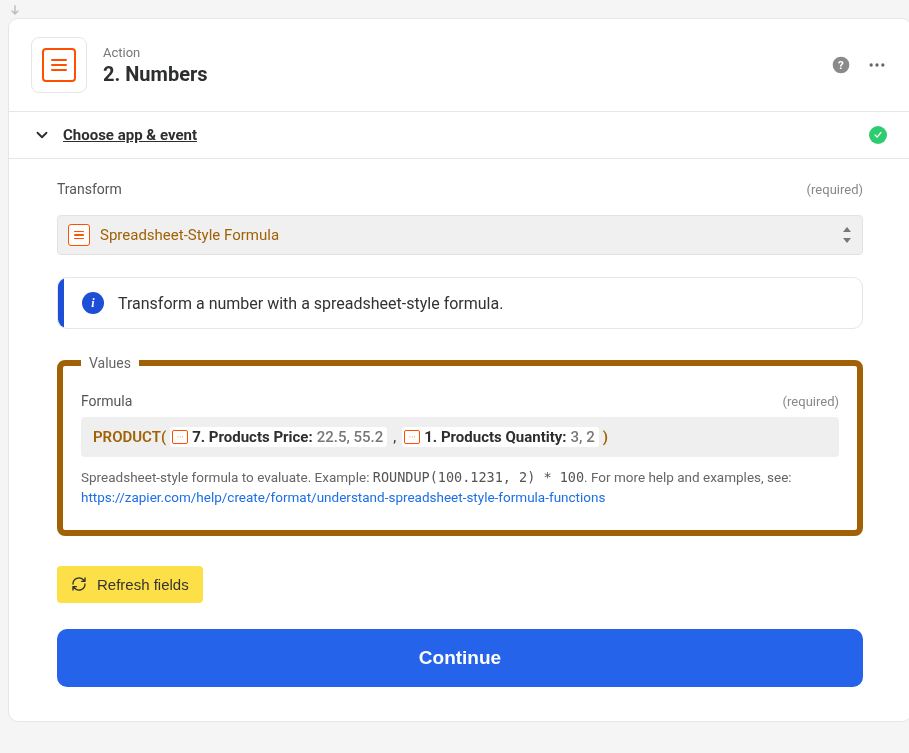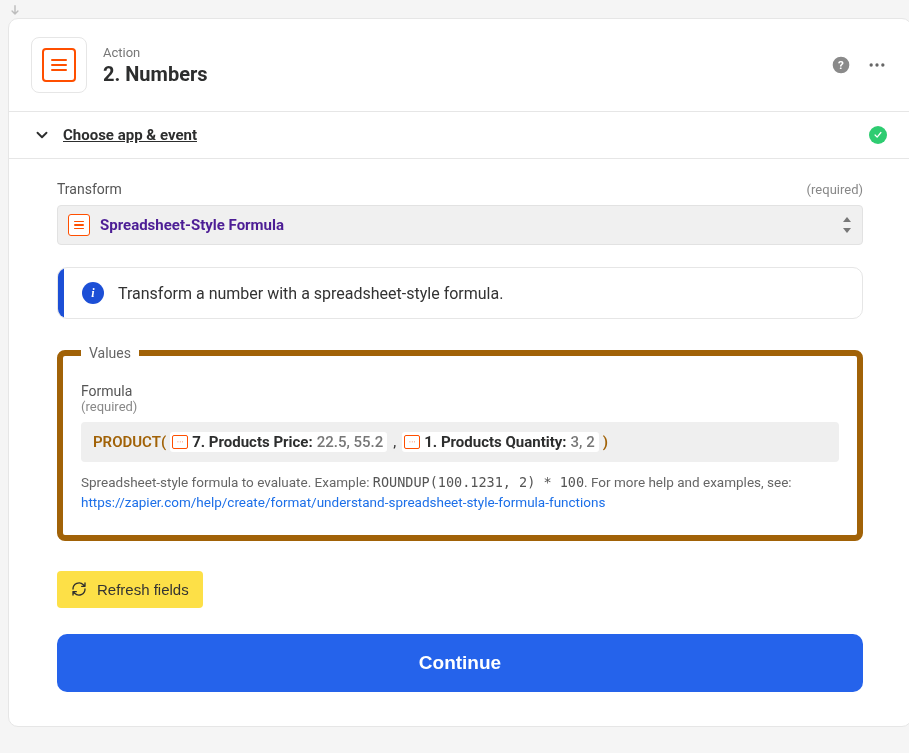--- a/index.html
+++ b/index.html
@@ -64,39 +64,39 @@
   }
   .collapse-row .label { font-weight: 700; font-size: 15px; flex: 1; text-decoration: underline; }
   .chevron { width: 18px; display:inline-flex; }
   .check-badge {
     width: 18px; height: 18px; border-radius: 50%; background: #2ecc71;
     display:inline-flex; align-items:center; justify-content:center; color:#fff; font-size: 11px;
   }
   
   .card-body { padding: 22px 48px 34px 48px; }
   .section-title { font-size: 20px; font-weight: 700; margin-bottom: 18px; }
-  .field-row { display:flex; justify-content: space-between; align-items: baseline; margin-bottom: 8px; }
+  .field-row { display:flex; justify-content: space-between; align-items: baseline; margin-bottom: 18px; }
   .field-label { color: #555; font-size: 14px; }
   .field-required { color: #888; font-size: 13px; }
   .select-box {
     background: #f0f0f0;
     border: 1px solid #e2e2e2;
     border-radius: 4px;
     display:flex; align-items:center;
     padding: 8px 10px;
     gap: 10px;
     cursor: pointer;
   }
   .select-box .mini-icon {
     width: 22px; height: 22px; border:1.5px solid #ff4f00; border-radius:3px;
     display:flex; align-items:center; justify-content:center; flex-direction:column; gap:2px;
     background:#fff;
   }
   .mini-wave { width:10px; height:1.5px; background:#ff4f00; border-radius:1px;}
-  .select-text { flex:1; font-size: 15px; color:#4c1d95;font-weight:bold; }
+  .select-text { flex:1; font-size: 15px; color:#a16207; }
   .select-caret { color:#666; display:flex; flex-direction:column; line-height:6px; font-size:10px; }
   
   .info-callout {
     display:flex; align-items:center;
     border:1px solid #e6e6e6;
     border-radius: 10px;
     margin-top: 22px;
     padding: 14px 18px;
     gap: 14px;
     position: relative;
@@ -116,21 +116,21 @@
   
   .values-fieldset {
     border:6px solid #a16207;
     border-radius: 8px;
     margin-top: 26px;
     padding: 18px 18px 22px 18px;
   }
   .values-legend {
     padding: 0 8px; color:#666; font-size: 14px;
   }
-  .sub-field-row { display:flex; justify-content:space-between; align-items:baseline; margin-top: 4px; margin-bottom: 8px; flex-direction: column;}
+  .sub-field-row { display:flex; justify-content:space-between; align-items:baseline; margin-top: 4px; margin-bottom: 8px;}
   .sub-field-label { color:#555; font-size:14px; }
   .formula-input {
     background:#efefef;
     border-radius:4px;
     padding: 10px 12px;
     font-size: 15px;
     display:flex; align-items:center; flex-wrap:wrap; gap:4px;
     cursor:text;
   }
   .formula-static { font-weight:600; color:#a16207; }

